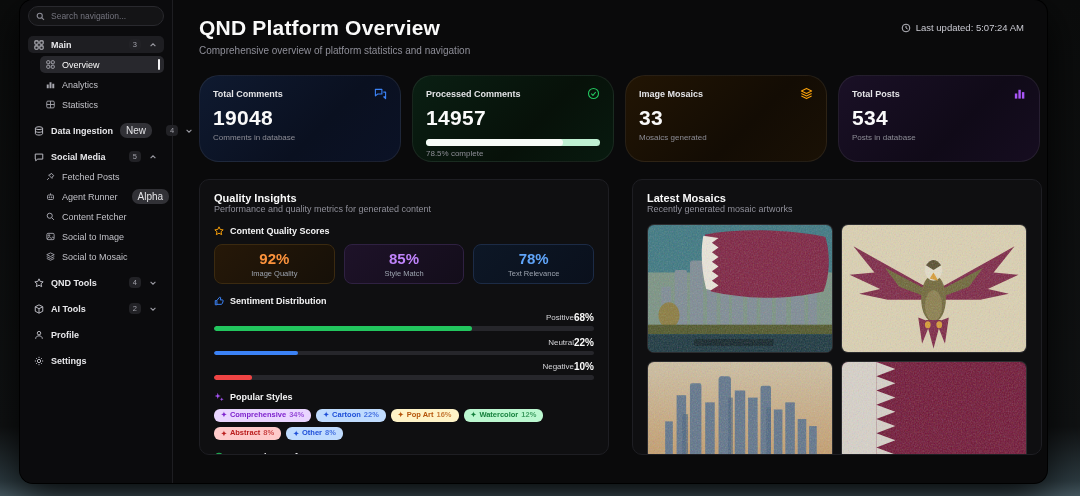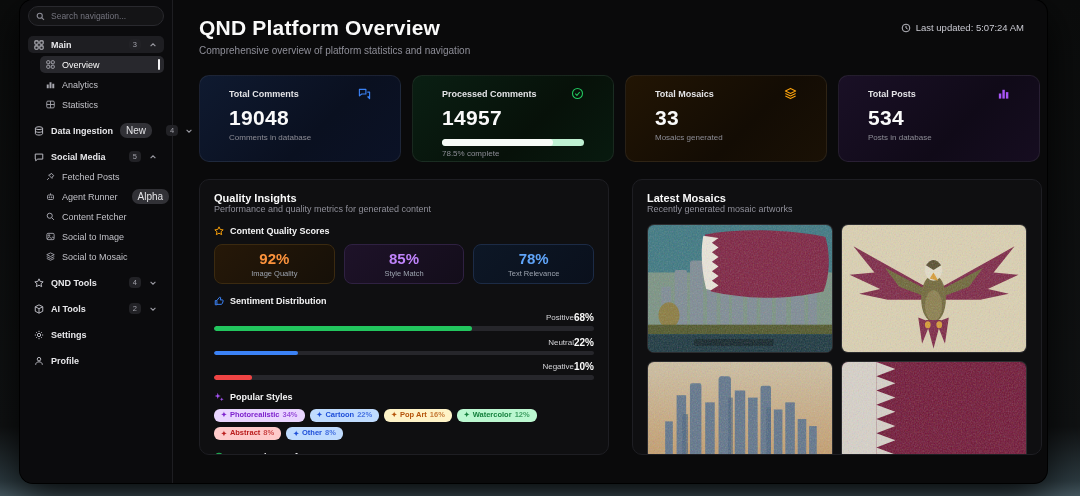--- a/index.html
+++ b/index.html
@@ -55,21 +55,21 @@
   .child .nav-ico { width:9px; color:#a7a7af; }
   
   .main { flex:1; padding:16px 13px 0 26px; position:relative; }
   .main-head { display:flex; justify-content:space-between; align-items:flex-start; padding-right:18px; }
   .page-title { font-size:21px; font-weight:bold; color:#fafafa; letter-spacing:.2px; }
   .page-sub { font-size:10px; color:#8f8f99; margin-top:5px; }
   .updated { display:flex; align-items:center; gap:5px; font-size:9.5px; color:#c9c9d1; margin-top:6px; }
   
   .cards { display:flex; gap:11px; margin-top:19px; }
   .card {
-    width:202px; height:87px; border-radius:10px; padding:11px 29px;
+    width:202px; height:87px; border-radius:20px; padding:11px 13px;
     border:1px solid rgba(255,255,255,.07); position:relative; overflow:hidden;
   }
   .card.c-blue   { background:linear-gradient(135deg,#0f1a30 0%,#0a1020 60%,#0b1226 100%); }
   .card.c-green  { background:linear-gradient(135deg,#0a1f13 0%,#071109 60%,#081a0f 100%); }
   .card.c-amber  { background:linear-gradient(135deg,#221504 0%,#130c04 60%,#1a1105 100%); }
   .card.c-purple { background:linear-gradient(135deg,#1a1026 0%,#100a18 60%,#160d20 100%); }
   .card-top { display:flex; justify-content:space-between; align-items:center; }
   .card-label { font-size:9px; font-weight:bold; color:#e4e4e7; }
   .card-ico { display:inline-flex; }
   .card-value { font-size:21px; font-weight:bold; color:#fafafa; margin-top:6px; letter-spacing:.3px; }
@@ -311,35 +311,35 @@
       <span class="nav-ico">
           <svg width="8" height="8" viewBox="0 0 10 10" fill="none" stroke="#9a9aa2" stroke-width="1.4">
             <polyline points="2,3.5 5,6.5 8,3.5"></polyline>
           </svg>
         </span>
     </div>
 
     <div class="nav-row group">
       <span class="nav-ico">
           <svg width="10" height="10" viewBox="0 0 12 12" fill="none" stroke="currentColor" stroke-width="1.2">
+            <circle cx="6" cy="3.8" r="2.1"></circle>
+            <path d="M2,10.5 C2,8.3 3.8,7 6,7 C8.2,7 10,8.3 10,10.5"></path>
+          </svg>
+        </span>
+      <span class="lbl">Profile</span>
+    </div>
+
+    <div class="nav-row group">
+      <span class="nav-ico">
+          <svg width="10" height="10" viewBox="0 0 12 12" fill="none" stroke="currentColor" stroke-width="1.2">
             <circle cx="6" cy="6" r="2"></circle>
             <path d="M6,1 V2.4 M6,9.6 V11 M1,6 H2.4 M9.6,6 H11 M2.5,2.5 L3.5,3.5 M8.5,8.5 L9.5,9.5 M9.5,2.5 L8.5,3.5 M3.5,8.5 L2.5,9.5"></path>
           </svg>
         </span>
       <span class="lbl">Settings</span>
-    </div>
-
-    <div class="nav-row group">
-      <span class="nav-ico">
-          <svg width="10" height="10" viewBox="0 0 12 12" fill="none" stroke="currentColor" stroke-width="1.2">
-            <circle cx="6" cy="3.8" r="2.1"></circle>
-            <path d="M2,10.5 C2,8.3 3.8,7 6,7 C8.2,7 10,8.3 10,10.5"></path>
-          </svg>
-        </span>
-      <span class="lbl">Profile</span>
     </div>
   </div>
 
   <div class="main">
     <div class="main-head">
       <div>
         <div class="page-title">QND Platform Overview</div>
         <div class="page-sub">Comprehensive overview of platform statistics and navigation</div>
       </div>
       <div class="updated">
@@ -378,21 +378,21 @@
         </div>
         <div class="card-value">14957</div>
         <div class="progress-track">
           <div class="progress-fill" style="width: 78.5%;"></div>
         </div>
         <div class="card-sub">78.5% complete</div>
       </div>
 
       <div class="card c-amber">
         <div class="card-top">
-          <span class="card-label">Total Mosaics</span>
+          <span class="card-label">Image Mosaics</span>
           <span class="card-ico" style="color: rgb(245, 158, 11);">
               <svg width="13" height="13" viewBox="0 0 14 14" fill="none" stroke="currentColor" stroke-width="1.2" stroke-linejoin="round">
                 <polygon points="7,1.5 12.5,4.2 7,6.9 1.5,4.2"></polygon>
                 <polyline points="1.5,7 7,9.7 12.5,7"></polyline>
                 <polyline points="1.5,9.8 7,12.5 12.5,9.8"></polyline>
               </svg>
             </span>
         </div>
         <div class="card-value">33</div>
         <div class="card-sub">Mosaics generated</div>
@@ -478,21 +478,21 @@
         <div class="sec-head">
           <svg width="10" height="10" viewBox="0 0 12 12" fill="#a855f7">
               <path d="M4.5,1 L5.4,3.8 L8.2,4.7 L5.4,5.6 L4.5,8.4 L3.6,5.6 L0.8,4.7 L3.6,3.8 Z"></path>
               <path d="M9.3,6.5 L9.9,8.2 L11.6,8.8 L9.9,9.4 L9.3,11.1 L8.7,9.4 L7,8.8 L8.7,8.2 Z"></path>
             </svg>
           <span class="t">Popular Styles</span>
         </div>
         <div class="badges">
           <span class="style-badge" style="background: rgb(233, 213, 255); color: rgb(126, 34, 206);">
               <span class="spark">✦</span>
-              <span>Photorealistic</span>
+              <span>Comprehensive</span>
               <span class="pct">34%</span>
             </span>
           <span class="style-badge" style="background: rgb(191, 219, 254); color: rgb(29, 78, 216);">
               <span class="spark">✦</span>
               <span>Cartoon</span>
               <span class="pct">22%</span>
             </span>
           <span class="style-badge" style="background: rgb(254, 243, 199); color: rgb(180, 83, 9);">
               <span class="spark">✦</span>
               <span>Pop Art</span>

